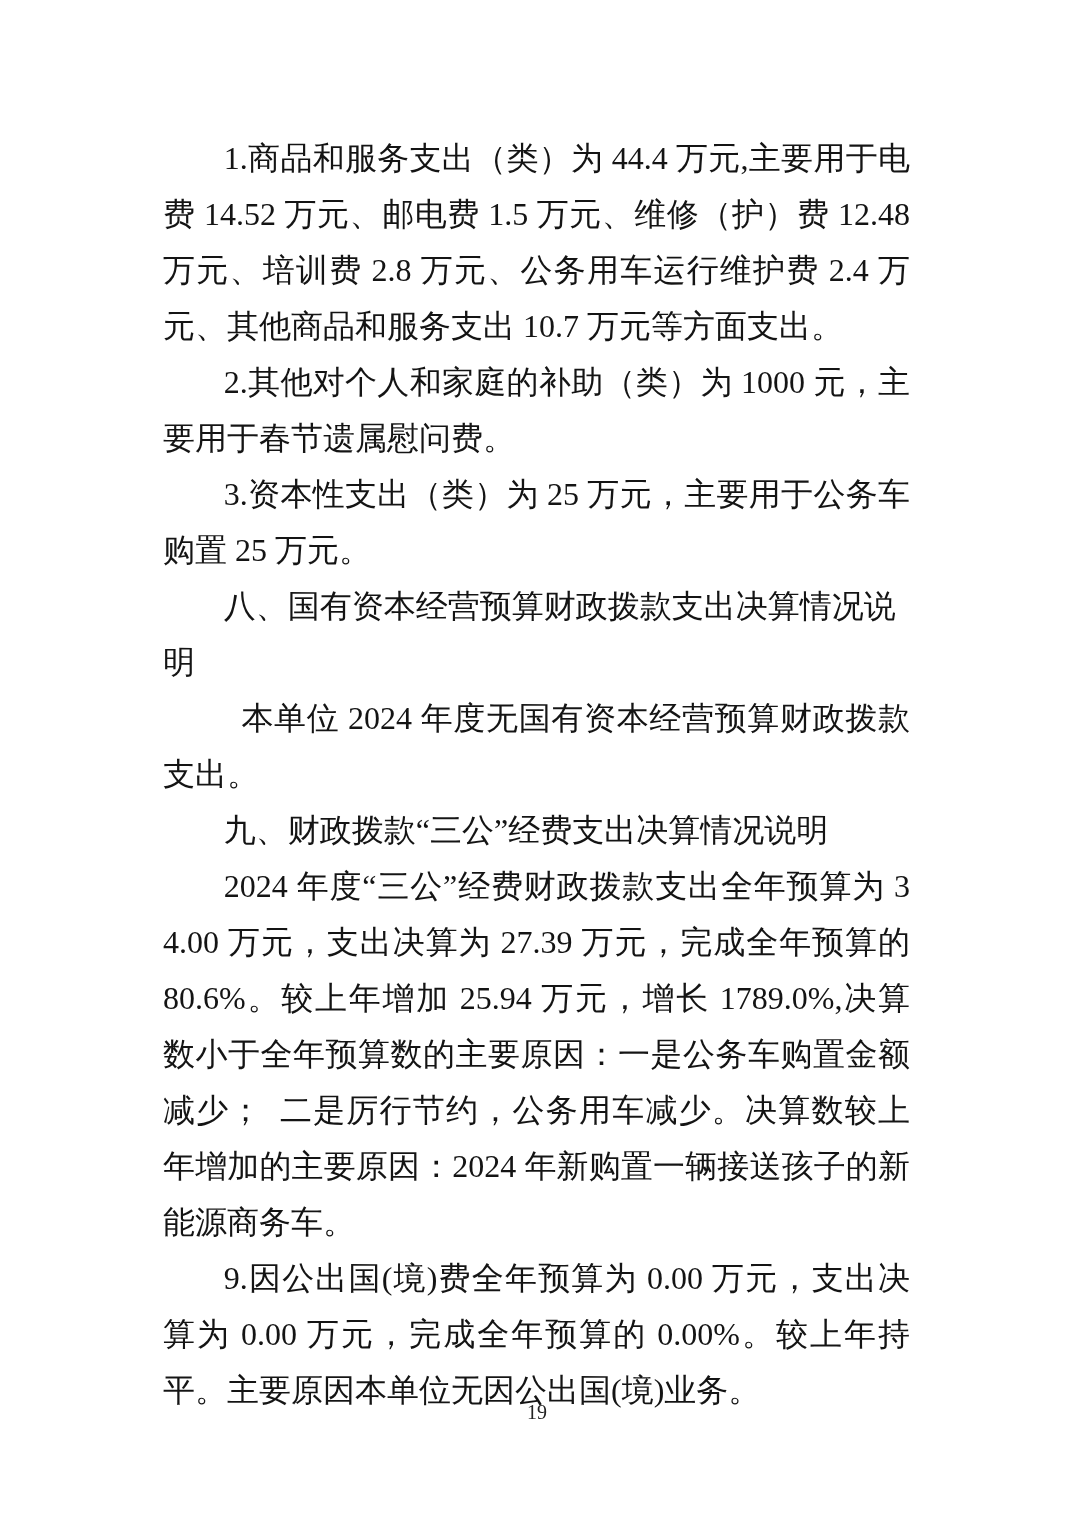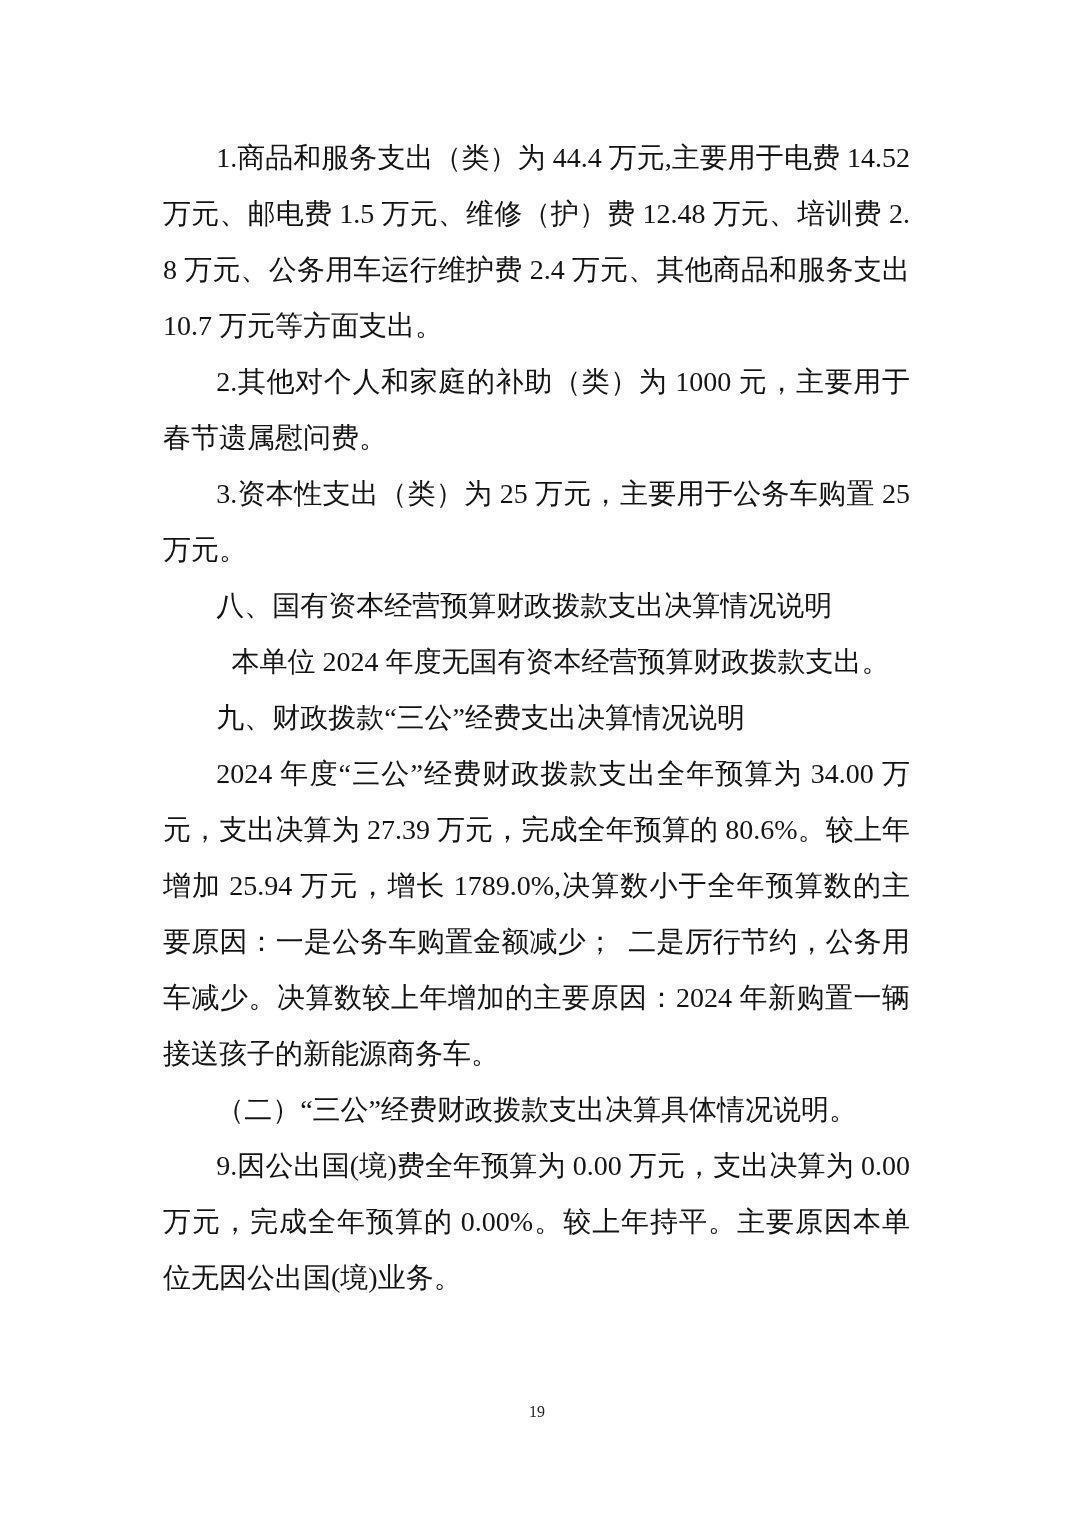--- a/index.html
+++ b/index.html
@@ -18,21 +18,21 @@
   }
   .content {
     position: absolute;
     left: 163px;
     top: 130px;
     width: 747px;
   }
   .para {
     margin: 0;
     padding: 0;
-    font-size: 28px;
+    font-size: 32px;
     line-height: 56px;
     font-weight: 400;
     text-align: justify;
     text-justify: inter-ideograph;
     text-indent: 1.9em;
     white-space: pre-wrap;
     word-break: break-all;
   }
   .heading {
     font-weight: 400;
@@ -42,36 +42,35 @@
     text-indent: 2.45em;
   }
   .page-footer {
     position: absolute;
     left: 0;
     top: 1398px;
     width: 100%;
     text-align: center;
   }
   .page-number {
-    font-size: 16px;
+    font-size: 20px;
     line-height: 28px;
     color: #222222;
   }
 </style>
 </head>
 <body>
 
 <div class="page">
   <main class="content">
     <p class="para body">1.商品和服务支出（类）为 44.4 万元,主要用于电费 14.52 万元、邮电费 1.5 万元、维修（护）费 12.48 万元、培训费 2.8 万元、公务用车运行维护费 2.4 万元、其他商品和服务支出 10.7 万元等方面支出。</p>
     <p class="para body">2.其他对个人和家庭的补助（类）为 1000 元，主要用于春节遗属慰问费。</p>
     <p class="para body">3.资本性支出（类）为 25 万元，主要用于公务车购置 25 万元。</p>
     <h2 class="para heading">八、国有资本经营预算财政拨款支出决算情况说明</h2>
     <p class="para body indent-wide">本单位 2024 年度无国有资本经营预算财政拨款支出。</p>
     <h2 class="para heading">九、财政拨款“三公”经费支出决算情况说明</h2>
     <p class="para body">2024 年度“三公”经费财政拨款支出全年预算为 34.00 万元，支出决算为 27.39 万元，完成全年预算的 80.6%。较上年增加 25.94 万元，增长 1789.0%,决算数小于全年预算数的主要原因：一是公务车购置金额减少；  二是厉行节约，公务用车减少。决算数较上年增加的主要原因：2024 年新购置一辆接送孩子的新能源商务车。</p>
-    <h3 class="para heading">（二）“三公”经费财政拨款支出决算具体情况说明。</h3>
     <p class="para body">9.因公出国(境)费全年预算为 0.00 万元，支出决算为 0.00 万元，完成全年预算的 0.00%。较上年持平。主要原因本单位无因公出国(境)业务。</p>
   </main>
   <footer class="page-footer">
     <span class="page-number">19</span>
   </footer>
 </div>
 
 </body></html>

